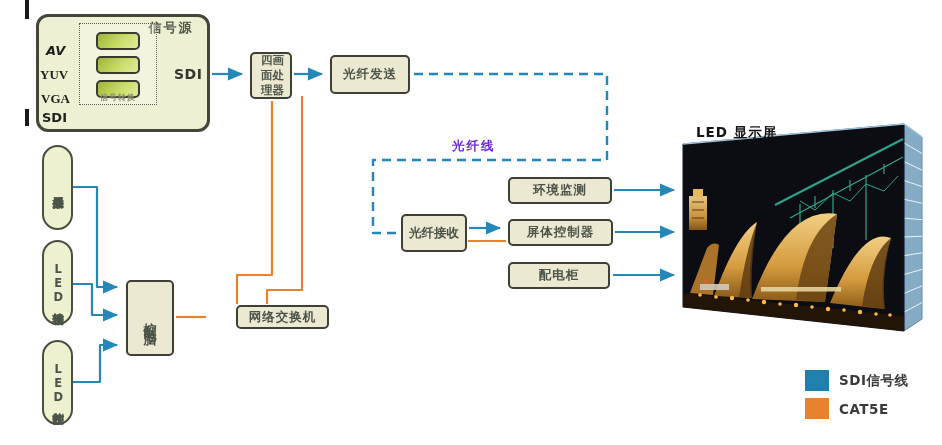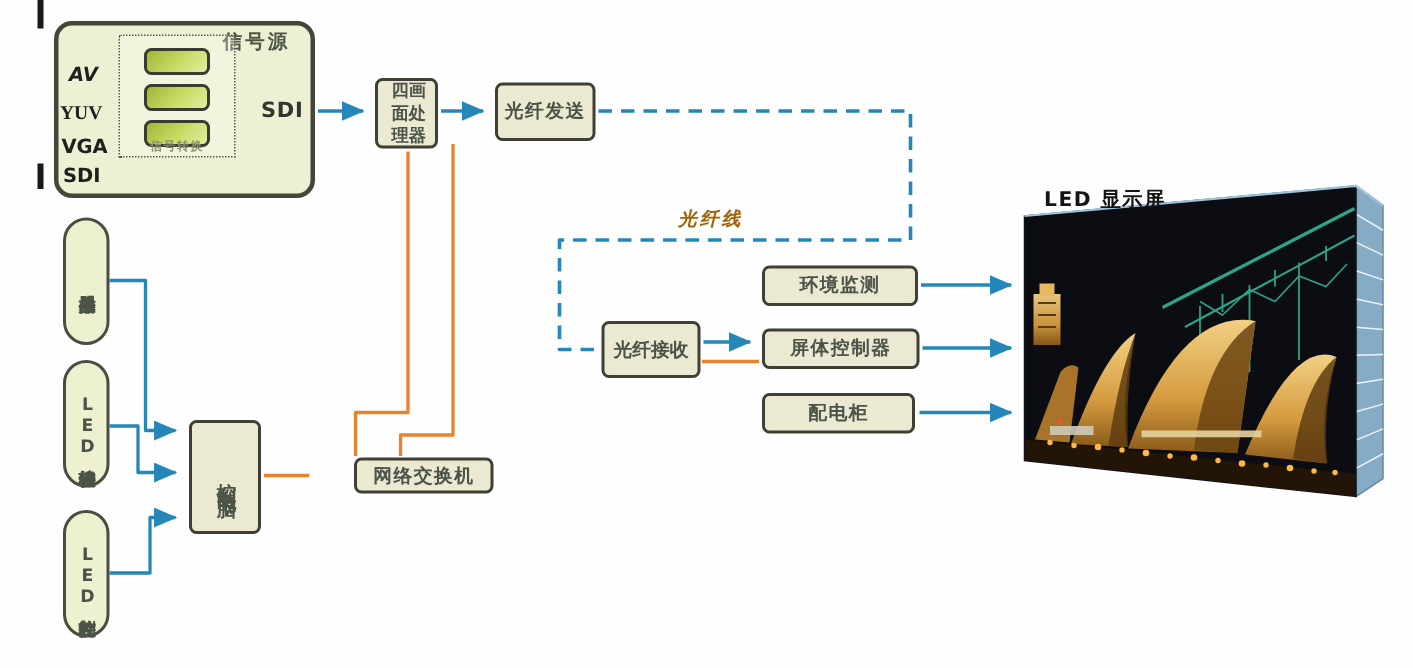--- a/index.html
+++ b/index.html
@@ -23,21 +23,21 @@
   #converter-frame{position:absolute;left:43px;top:19px;width:78px;height:82px;
         border:1.6px dotted #5a5a4e;box-sizing:border-box;background:rgba(255,255,255,0.25);}
   .conv-box{position:absolute;left:16px;width:44px;height:18px;border:2px solid #3a3a30;
         border-radius:5px;background:linear-gradient(135deg,#9db736 0%,#c9dc66 55%,#e3eda0 100%);
         box-sizing:border-box;}
   #converter-label{position:absolute;left:0;bottom:1px;width:100%;text-align:center;
         font-size:8px;color:#8a8f6a;font-weight:bold;letter-spacing:1px;}
   .input-label{position:absolute;font-size:13px;font-weight:bold;color:#1f1f1d;line-height:14px;z-index:3;}
   .floating-label{position:absolute;z-index:2;font-weight:bold;}
   #sdi-out-label{left:174px;top:66px;font-size:14px;color:#35352f;letter-spacing:0.5px;}
-  #fiber-line-label{left:452px;top:138px;font-size:12.5px;color:#a16207;letter-spacing:2px;font-style:italic;}
+  #fiber-line-label{left:452px;top:138px;font-size:12.5px;color:#6d28d9;letter-spacing:2px;}
   #led-screen-label{left:696px;top:124px;font-size:13.5px;color:#141414;letter-spacing:1px;}
   .artifact{position:absolute;width:4px;background:#191919;z-index:0;}
   #legend{position:absolute;left:805px;top:369px;z-index:2;}
   .legend-row{display:flex;align-items:center;height:23px;margin-bottom:5px;}
   .legend-swatch{width:24px;height:21px;margin-right:10px;}
   .legend-swatch.blue{background:#1f7fad;}
   .legend-swatch.orange{background:#e8822d;}
   .legend-label{font-size:13.5px;font-weight:bold;color:#3a3a3a;letter-spacing:0.5px;}
 </style>
 </head>
@@ -168,28 +168,28 @@
     <div class="title">信号源</div>
   </div>
   <div id="converter-frame" class="abs" style="left:79px;top:23px;width:78px;height:82px;z-index:2;">
     <div class="conv-box" style="top:8px;"></div>
     <div class="conv-box" style="top:32px;"></div>
     <div class="conv-box" style="top:56px;"></div>
     <div id="converter-label">信号转换</div>
   </div>
   <div class="input-label" style="left:46px;top:44px;font-style:italic;">AV</div>
   <div class="input-label" style="left:40px;top:68px;font-family:Liberation Serif, serif;">YUV</div>
-  <div class="input-label" style="left:41px;top:92px;">VGA</div>
+  <div class="input-label" style="left:41px;top:92px;font-family:Liberation Serif, serif;">VGA</div>
   <div class="input-label" style="left:42px;top:111px;">SDI</div>
   <div class="floating-label" id="sdi-out-label">SDI</div>
 
   <div class="node" id="quad-processor" style="left:250px;top:52px;width:42px;height:47px;font-size:11.5px;line-height:1.3;">
     <span style="width:26px;word-break:break-all;">四画面处理器</span>
   </div>
-  <div class="node h" style="left:330px;top:55px;width:67px;height:39px;">
+  <div class="node h" style="left:330px;top:55px;width:80px;height:39px;">
     <span>光纤发送</span>
   </div>
   <div class="floating-label" id="fiber-line-label">光纤线</div>
   <div class="node h" style="left:401px;top:214px;width:66px;height:38px;letter-spacing:0;">
     <span>光纤接收</span>
   </div>
   <div class="node h" style="left:508px;top:177px;width:104px;height:27px;">
     <span>环境监测</span>
   </div>
   <div class="node h" style="left:508px;top:262px;width:102px;height:27px;">
@@ -211,14 +211,24 @@
 
   <div class="node" id="control-pc" style="left:126px;top:280px;width:48px;height:76px;">
     <span class="vtext">控制电脑</span>
   </div>
   <div class="node h" style="left:208px;top:305px;width:93px;height:24px;margin-left:28px;">
     <span>网络交换机</span>
   </div>
 
   <div class="floating-label" id="led-screen-label">LED 显示屏</div>
 
+  <div id="legend">
+    <div class="legend-row">
+      <div class="legend-swatch blue"></div>
+      <div class="legend-label">SDI信号线</div>
+    </div>
+    <div class="legend-row">
+      <div class="legend-swatch orange"></div>
+      <div class="legend-label">CAT5E</div>
+    </div>
+  </div>
 
 </div>
 
 </body></html>

